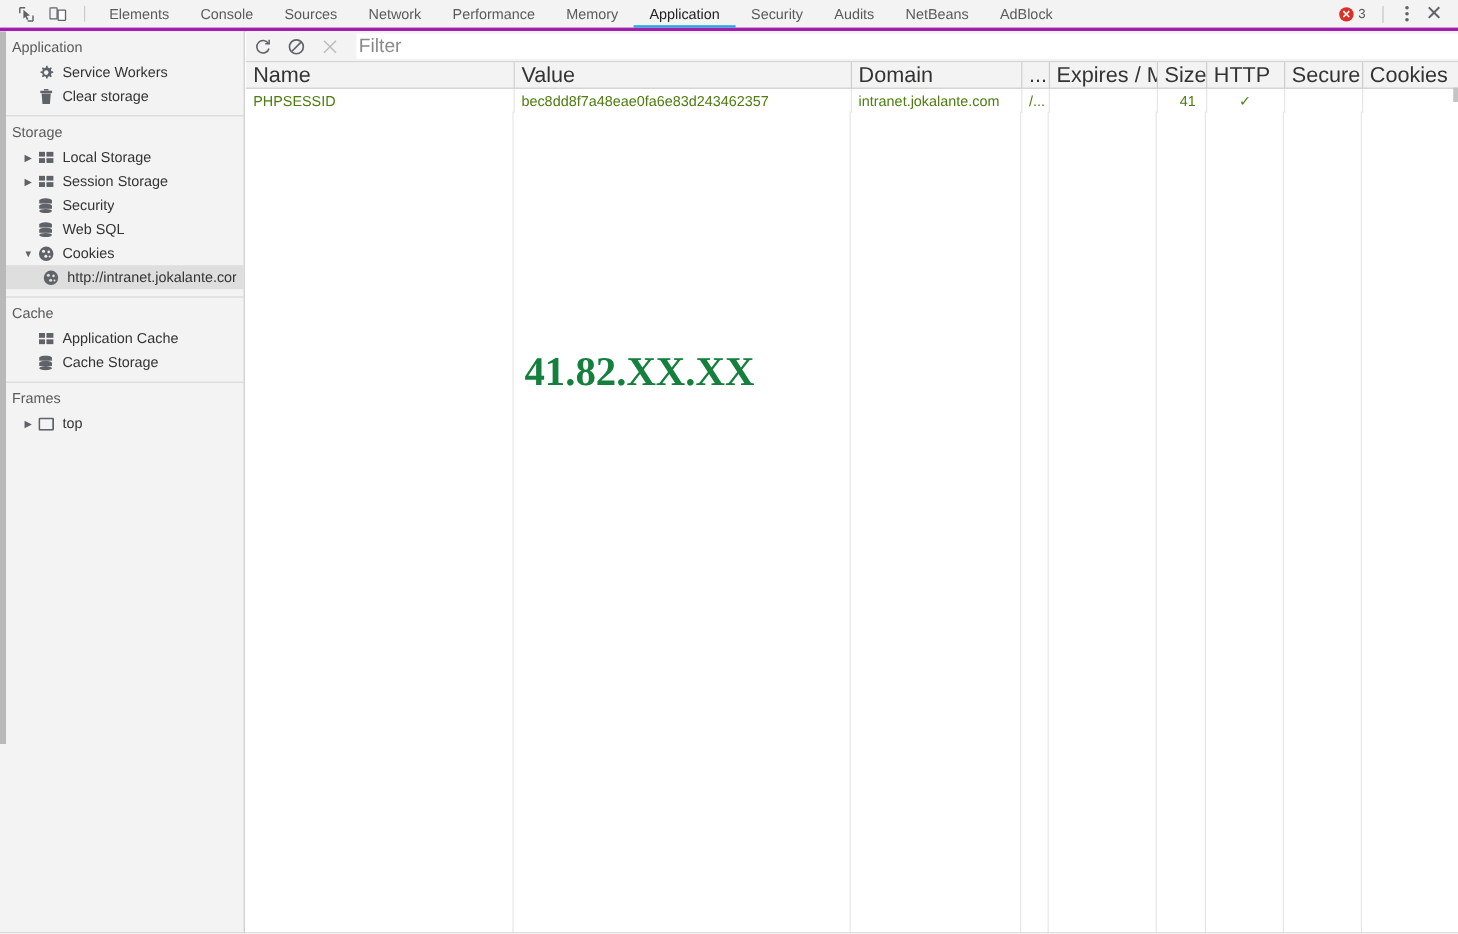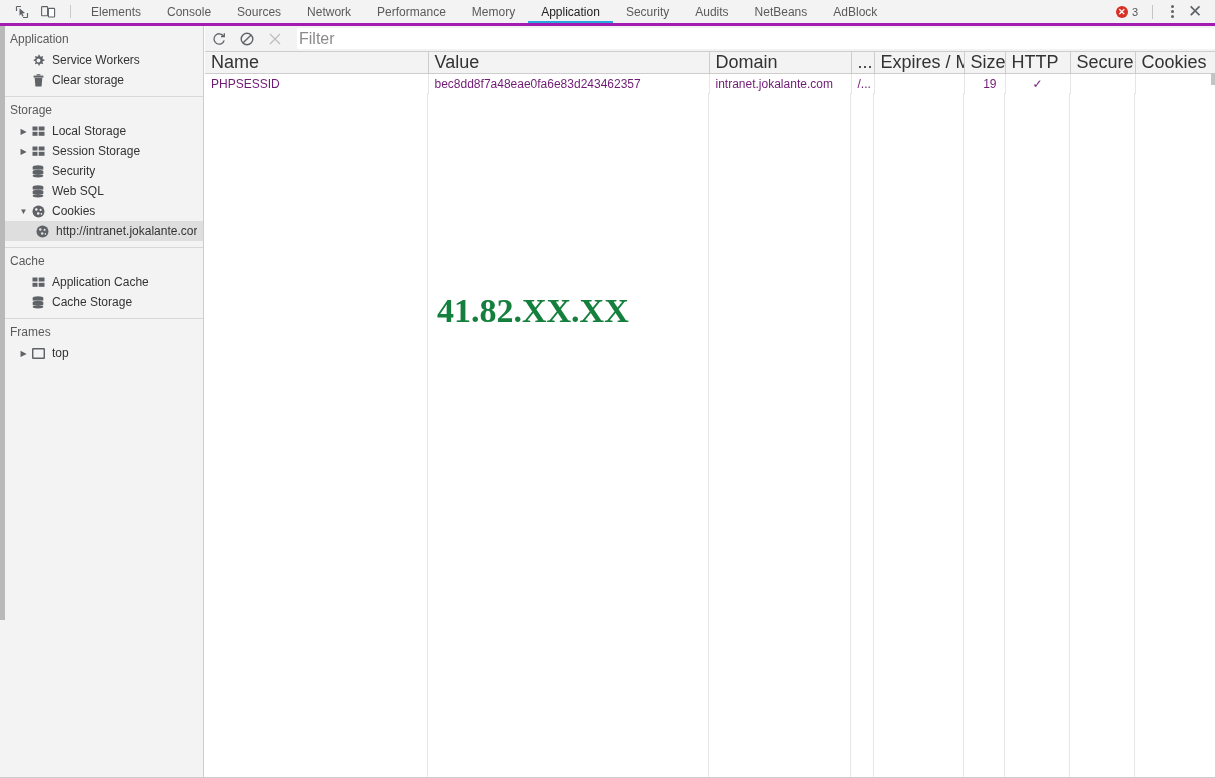--- a/index.html
+++ b/index.html
@@ -245,21 +245,21 @@
     white-space: nowrap;
     overflow: hidden;
     font-size: 18px;
   }
   .table td {
     height: 20px;
     padding: 0 0 0 6px;
     border-right: 1px solid #e6e6e6;
     white-space: nowrap;
     overflow: hidden;
-    color: #701a75;
+    color: #4d7c0f;
     font-size: 12px;
   }
   .table tr.row-odd td { background: #ffffff; }
   .table tr.row-even td { background: #f2f7fd; }
   td.right { text-align: right; padding-right: 8px; }
   td.center { text-align: center; padding-left: 0; }
 
   .table-empty {
     position: absolute;
     left: 0;
@@ -581,21 +581,21 @@
           <th style="border-right:none">Cookies</th>
         </tr>
       </thead>
       <tbody>
         <tr class="row-odd">
           <td>PHPSESSID</td>
           <td>bec8dd8f7a48eae0fa6e83d243462357</td>
           <td>intranet.jokalante.com</td>
           <td>/...</td>
           <td></td>
-          <td class="right">19</td>
+          <td class="right">41</td>
           <td class="center">✓</td>
           <td class="center"></td>
           <td class="center" style="border-right:none"></td>
         </tr>
       </tbody>
     </table>
     <div class="body-scroll-frag" style="top:21px;"></div>
   </div>
 
   <div class="table-empty" style="top:67px; height:685px;">

